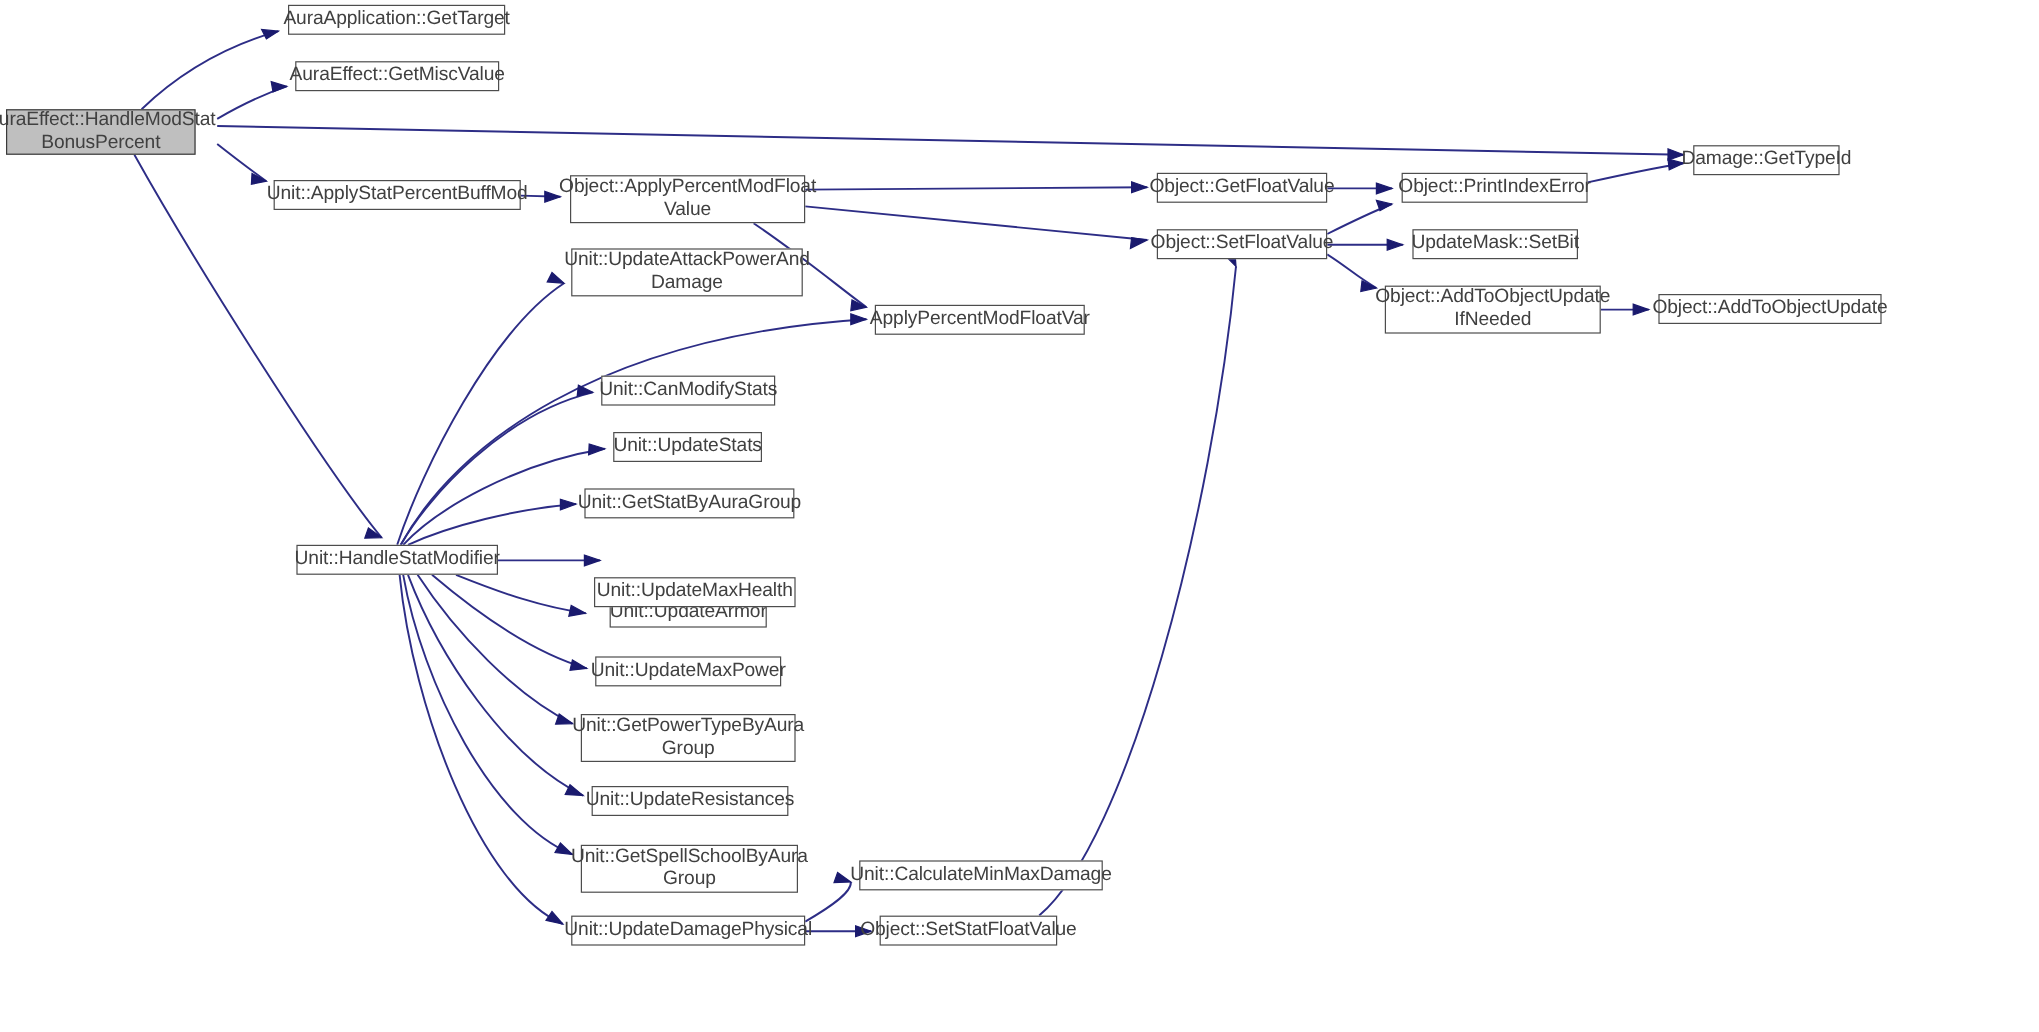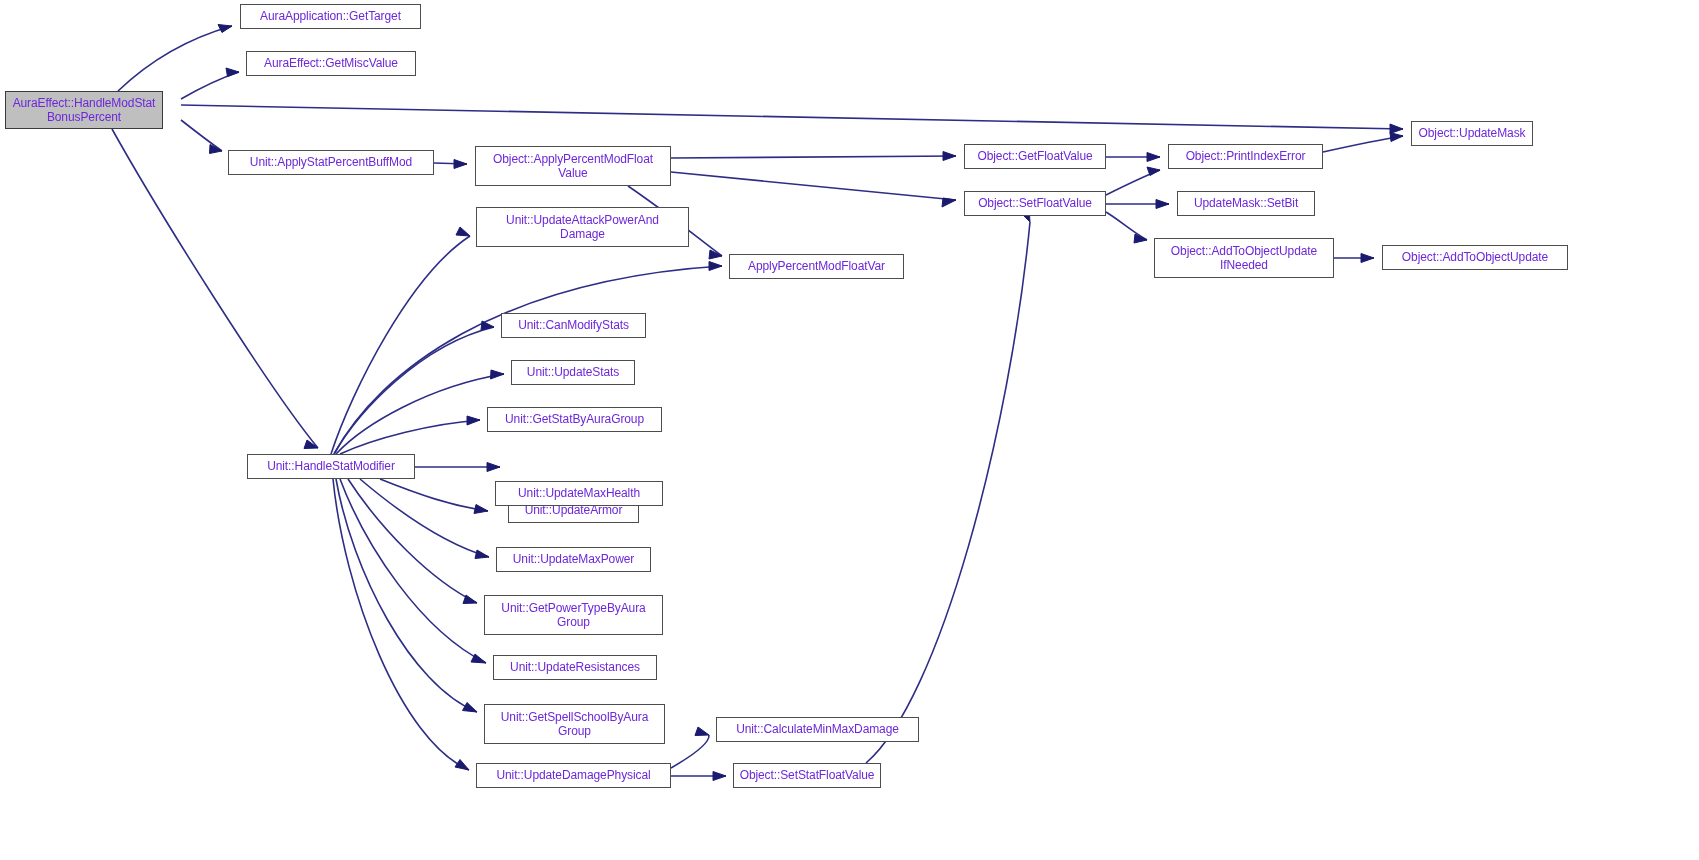--- a/index.html
+++ b/index.html
@@ -30,27 +30,27 @@
   .edge-head {
     fill: #1a1a6e;
     stroke: #1a1a6e;
     stroke-width: 1;
   }
   .node-box {
     position: absolute;
     box-sizing: border-box;
     border: 1.4px solid #4d4d4d;
     background: #ffffff;
-    color: #6d28d9;
+    color: #404040;
     display: flex;
     align-items: center;
     justify-content: center;
     text-align: center;
     line-height: 1.18;
-    font-size: 12px;
+    font-size: 16px;
     letter-spacing: -0.1px;
     white-space: pre-line;
     padding: 0 5px;
   }
   .node-box.root {
     background: #bfbfbf;
     border-color: #3a3a3a;
   }
 </style>
 </head>
@@ -180,21 +180,21 @@
       </g>
     </svg>
   <div id="node-layer">
       <div class="node-box root" style="left: 5px; top: 91px; width: 158px; height: 38px; background: rgb(191, 191, 191);"><span>AuraEffect::HandleModStat
 BonusPercent</span></div>
       <div class="node-box" style="left: 240px; top: 4px; width: 181px; height: 25px;"><span>AuraApplication::GetTarget</span></div>
       <div class="node-box" style="left: 246px; top: 51px; width: 170px; height: 25px;"><span>AuraEffect::GetMiscValue</span></div>
       <div class="node-box" style="left: 228px; top: 150px; width: 206px; height: 25px;"><span>Unit::ApplyStatPercentBuffMod</span></div>
       <div class="node-box" style="left: 475px; top: 146px; width: 196px; height: 40px;"><span>Object::ApplyPercentModFloat
 Value</span></div>
-      <div class="node-box" style="left: 476px; top: 207px; width: 213px; height: 40px;"><span>Unit::UpdateAttackPowerAnd
+      <div class="node-box" style="left: 476px; top: 207px; width: 193px; height: 40px;"><span>Unit::UpdateAttackPowerAnd
 Damage</span></div>
       <div class="node-box" style="left: 729px; top: 254px; width: 175px; height: 25px;"><span>ApplyPercentModFloatVar</span></div>
       <div class="node-box" style="left: 247px; top: 454px; width: 168px; height: 25px;"><span>Unit::HandleStatModifier</span></div>
       <div class="node-box" style="left: 501px; top: 313px; width: 145px; height: 25px;"><span>Unit::CanModifyStats</span></div>
       <div class="node-box" style="left: 511px; top: 360px; width: 124px; height: 25px;"><span>Unit::UpdateStats</span></div>
       <div class="node-box" style="left: 487px; top: 407px; width: 175px; height: 25px;"><span>Unit::GetStatByAuraGroup</span></div>
       <div class="node-box" style="left: 508px; top: 454px; width: 131px; height: 25px; margin-top: 44px;"><span>Unit::UpdateArmor</span></div>
       <div class="node-box" style="left: 495px; top: 481px; width: 168px; height: 25px; text-align: center;"><span>Unit::UpdateMaxHealth</span></div>
       <div class="node-box" style="left: 496px; top: 547px; width: 155px; height: 25px;"><span>Unit::UpdateMaxPower</span></div>
       <div class="node-box" style="left: 484px; top: 595px; width: 179px; height: 40px;"><span>Unit::GetPowerTypeByAura
@@ -204,16 +204,16 @@
 Group</span></div>
       <div class="node-box" style="left: 476px; top: 763px; width: 195px; height: 25px;"><span>Unit::UpdateDamagePhysical</span></div>
       <div class="node-box" style="left: 716px; top: 717px; width: 203px; height: 25px;"><span>Unit::CalculateMinMaxDamage</span></div>
       <div class="node-box" style="left: 733px; top: 763px; width: 148px; height: 25px;"><span>Object::SetStatFloatValue</span></div>
       <div class="node-box" style="left: 964px; top: 144px; width: 142px; height: 25px;"><span>Object::GetFloatValue</span></div>
       <div class="node-box" style="left: 964px; top: 191px; width: 142px; height: 25px;"><span>Object::SetFloatValue</span></div>
       <div class="node-box" style="left: 1168px; top: 144px; width: 155px; height: 25px;"><span>Object::PrintIndexError</span></div>
       <div class="node-box" style="left: 1177px; top: 191px; width: 138px; height: 25px;"><span>UpdateMask::SetBit</span></div>
       <div class="node-box" style="left: 1154px; top: 238px; width: 180px; height: 40px;"><span>Object::AddToObjectUpdate
 IfNeeded</span></div>
-      <div class="node-box" style="left: 1411px; top: 121px; width: 122px; height: 25px;"><span>Object::UpdateMask</span></div>
+      <div class="node-box" style="left: 1411px; top: 121px; width: 122px; height: 25px;"><span>Damage::GetTypeId</span></div>
       <div class="node-box" style="left: 1382px; top: 245px; width: 186px; height: 25px;"><span>Object::AddToObjectUpdate</span></div>
     </div>
 </div>
 
 </body></html>

